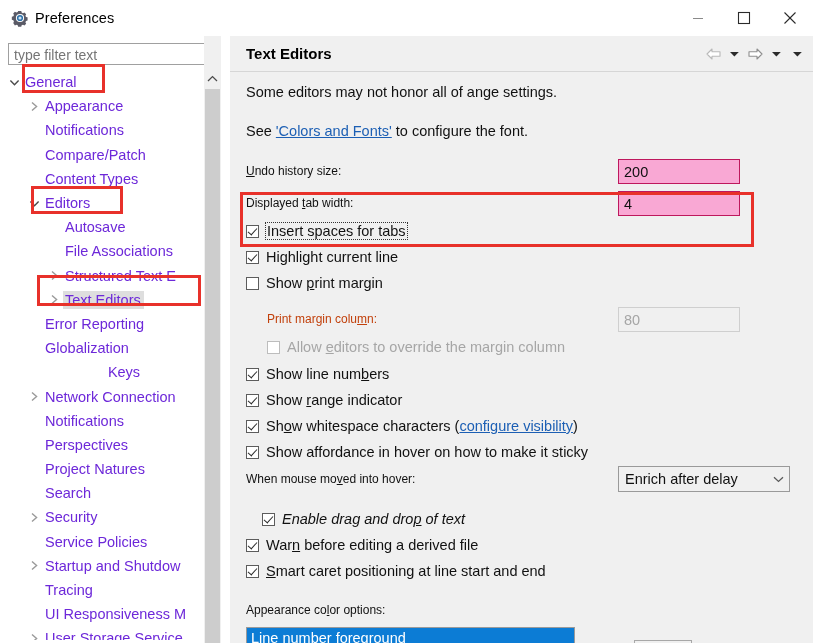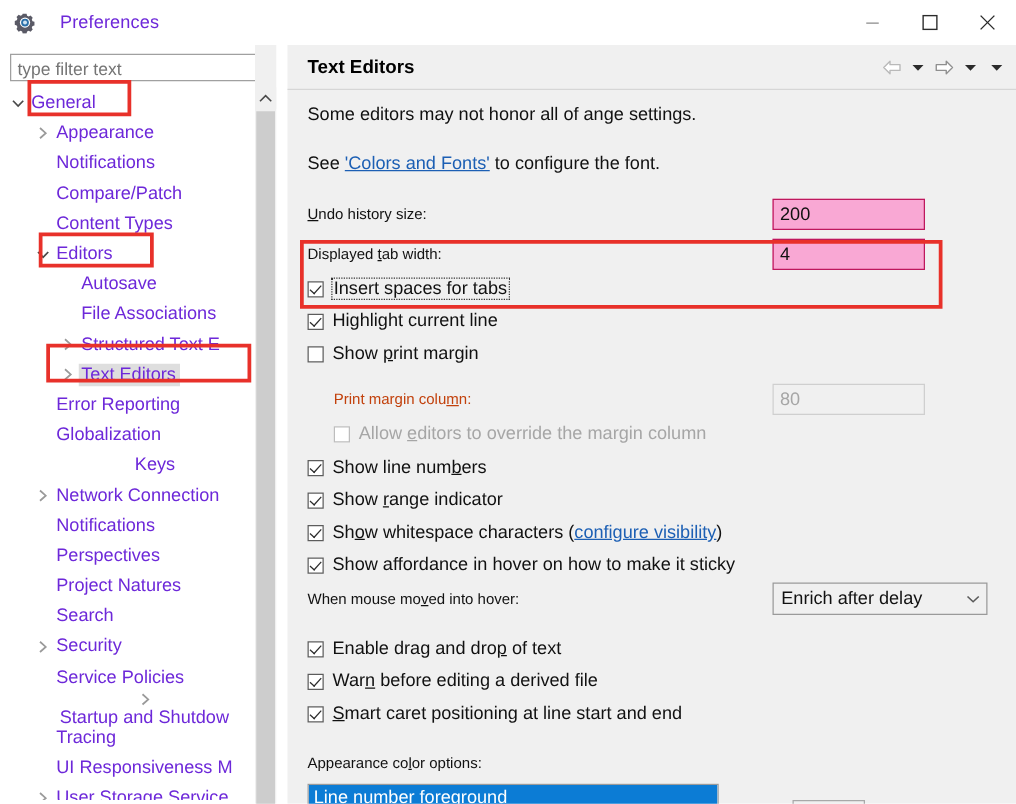--- a/index.html
+++ b/index.html
@@ -27,22 +27,22 @@
     align-items: center;
   }
   #app-icon {
     width: 18px; height: 18px;
     margin-left: 11px;
     position: relative;
     flex: none;
   }
   #title-text {
     font-size: 14.5px;
-    margin-left: 19px;
-    color: #6d28d9;
+    margin-left: 6px;
+    color: #000000;
     letter-spacing: 0.1px;
   }
   .win-btns {
     position: absolute;
     right: 0; top: 0;
     height: 36px;
     display: flex;
     align-items: stretch;
   }
   .win-btn {
@@ -457,21 +457,21 @@
             <svg width="9" height="11" viewBox="0 0 9 11">
               <path d="M2 1.4 L6.6 5.5 L2 9.6" fill="none" stroke="#9a9a9a" stroke-width="1.4"></path>
             </svg>
           </span>
           <span class="tw-label">Security</span>
         </div>
         <div class="tree-row" style="padding-left: 20px;">
           <span class="tw-arrow"></span>
           <span class="tw-label">Service Policies</span>
         </div>
-        <div class="tree-row" style="padding-left: 20px; flex-direction: column;">
+        <div class="tree-row" style="padding-left: 20px;">
           <span class="tw-arrow">
             <svg width="9" height="11" viewBox="0 0 9 11">
               <path d="M2 1.4 L6.6 5.5 L2 9.6" fill="none" stroke="#9a9a9a" stroke-width="1.4"></path>
             </svg>
           </span>
           <span class="tw-label">Startup and Shutdow</span>
         </div>
         <div class="tree-row" style="padding-left: 20px;">
           <span class="tw-arrow"></span>
           <span class="tw-label">Tracing</span>
@@ -605,21 +605,21 @@
     </div>
     <div id="combo" style="left:388px; top:394px; width:172px; height:26px;">
       <span id="combo-val">Enrich after delay</span>
       <span id="combo-arrow">
         <svg width="11" height="8" viewBox="0 0 11 8">
             <path d="M1 2.2 L5.5 6.4 L10 2.2" fill="none" stroke="#5a5a5a" stroke-width="1.3"></path>
           </svg>
       </span>
     </div>
 
-    <div class="cbrow" style="left:16px; top:439px;">
+    <div class="cbrow" style="left:32px; top:439px;font-style:italic;">
       <span class="cbox checked"></span>
       <span>Enable drag and dro<span class="mn">p</span> of text</span>
     </div>
 
     <div class="cbrow" style="left:16px; top:465px;">
       <span class="cbox checked"></span>
       <span>War<span class="mn">n</span> before editing a derived file</span>
     </div>
 
     <div class="cbrow" style="left:16px; top:491px;">

